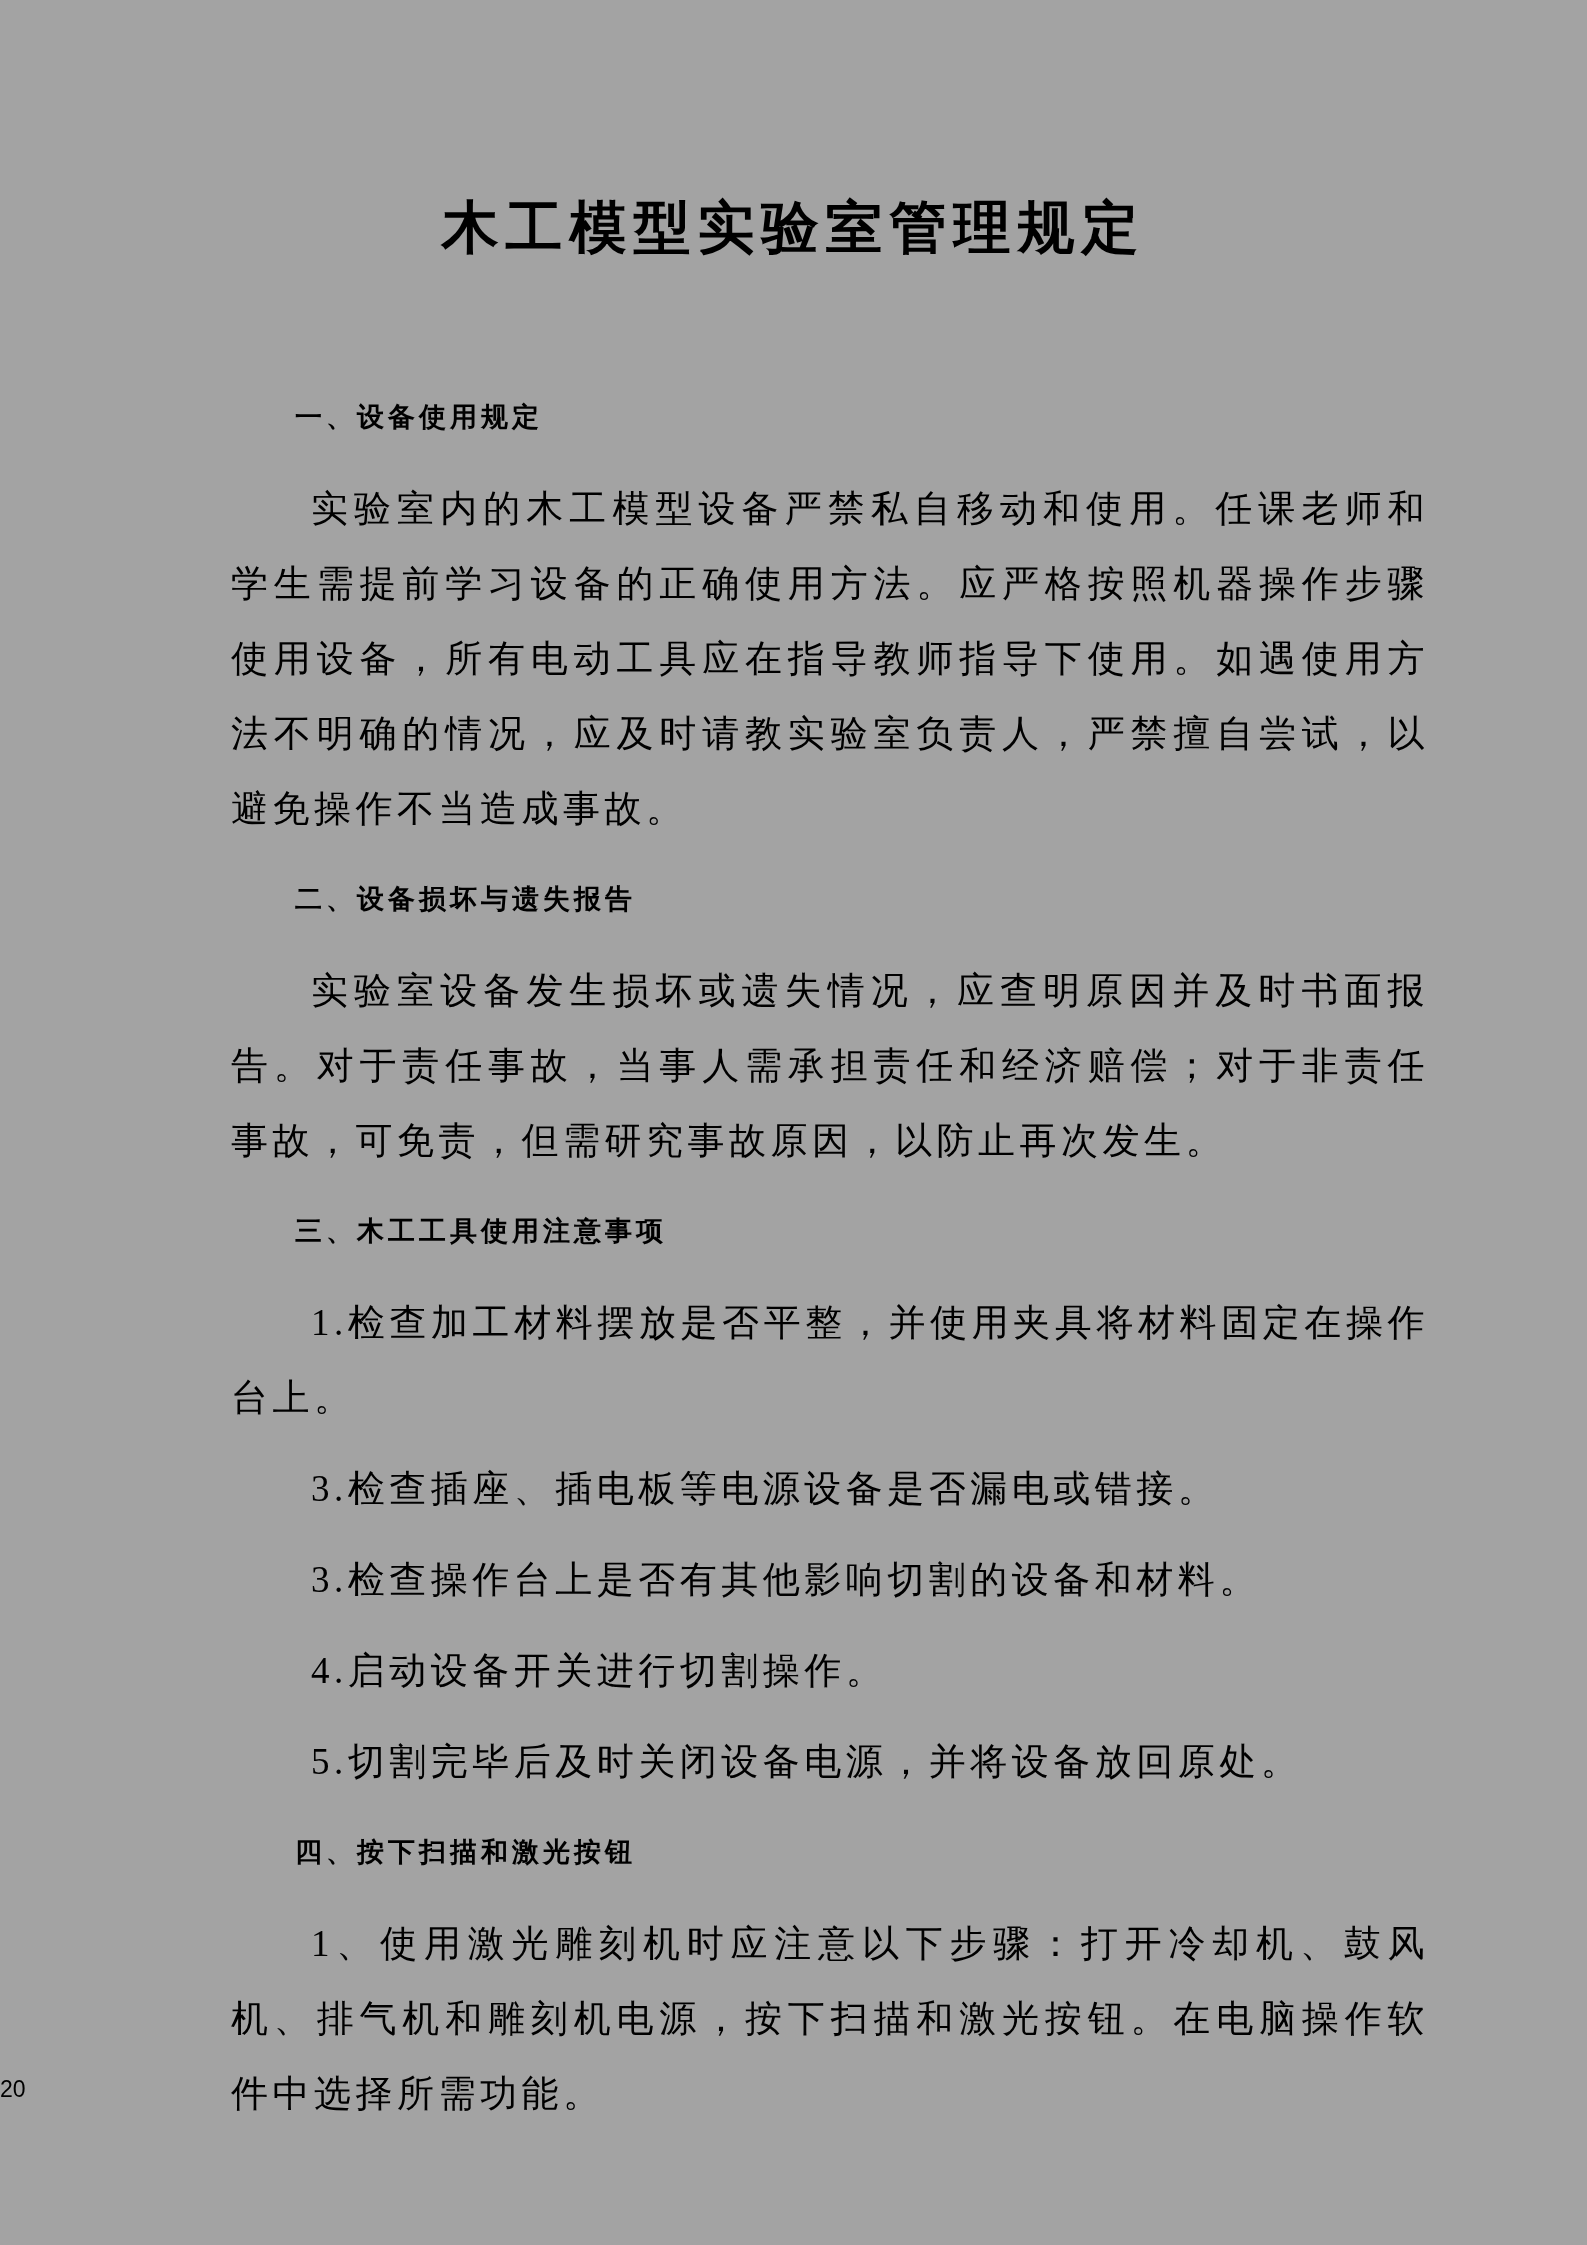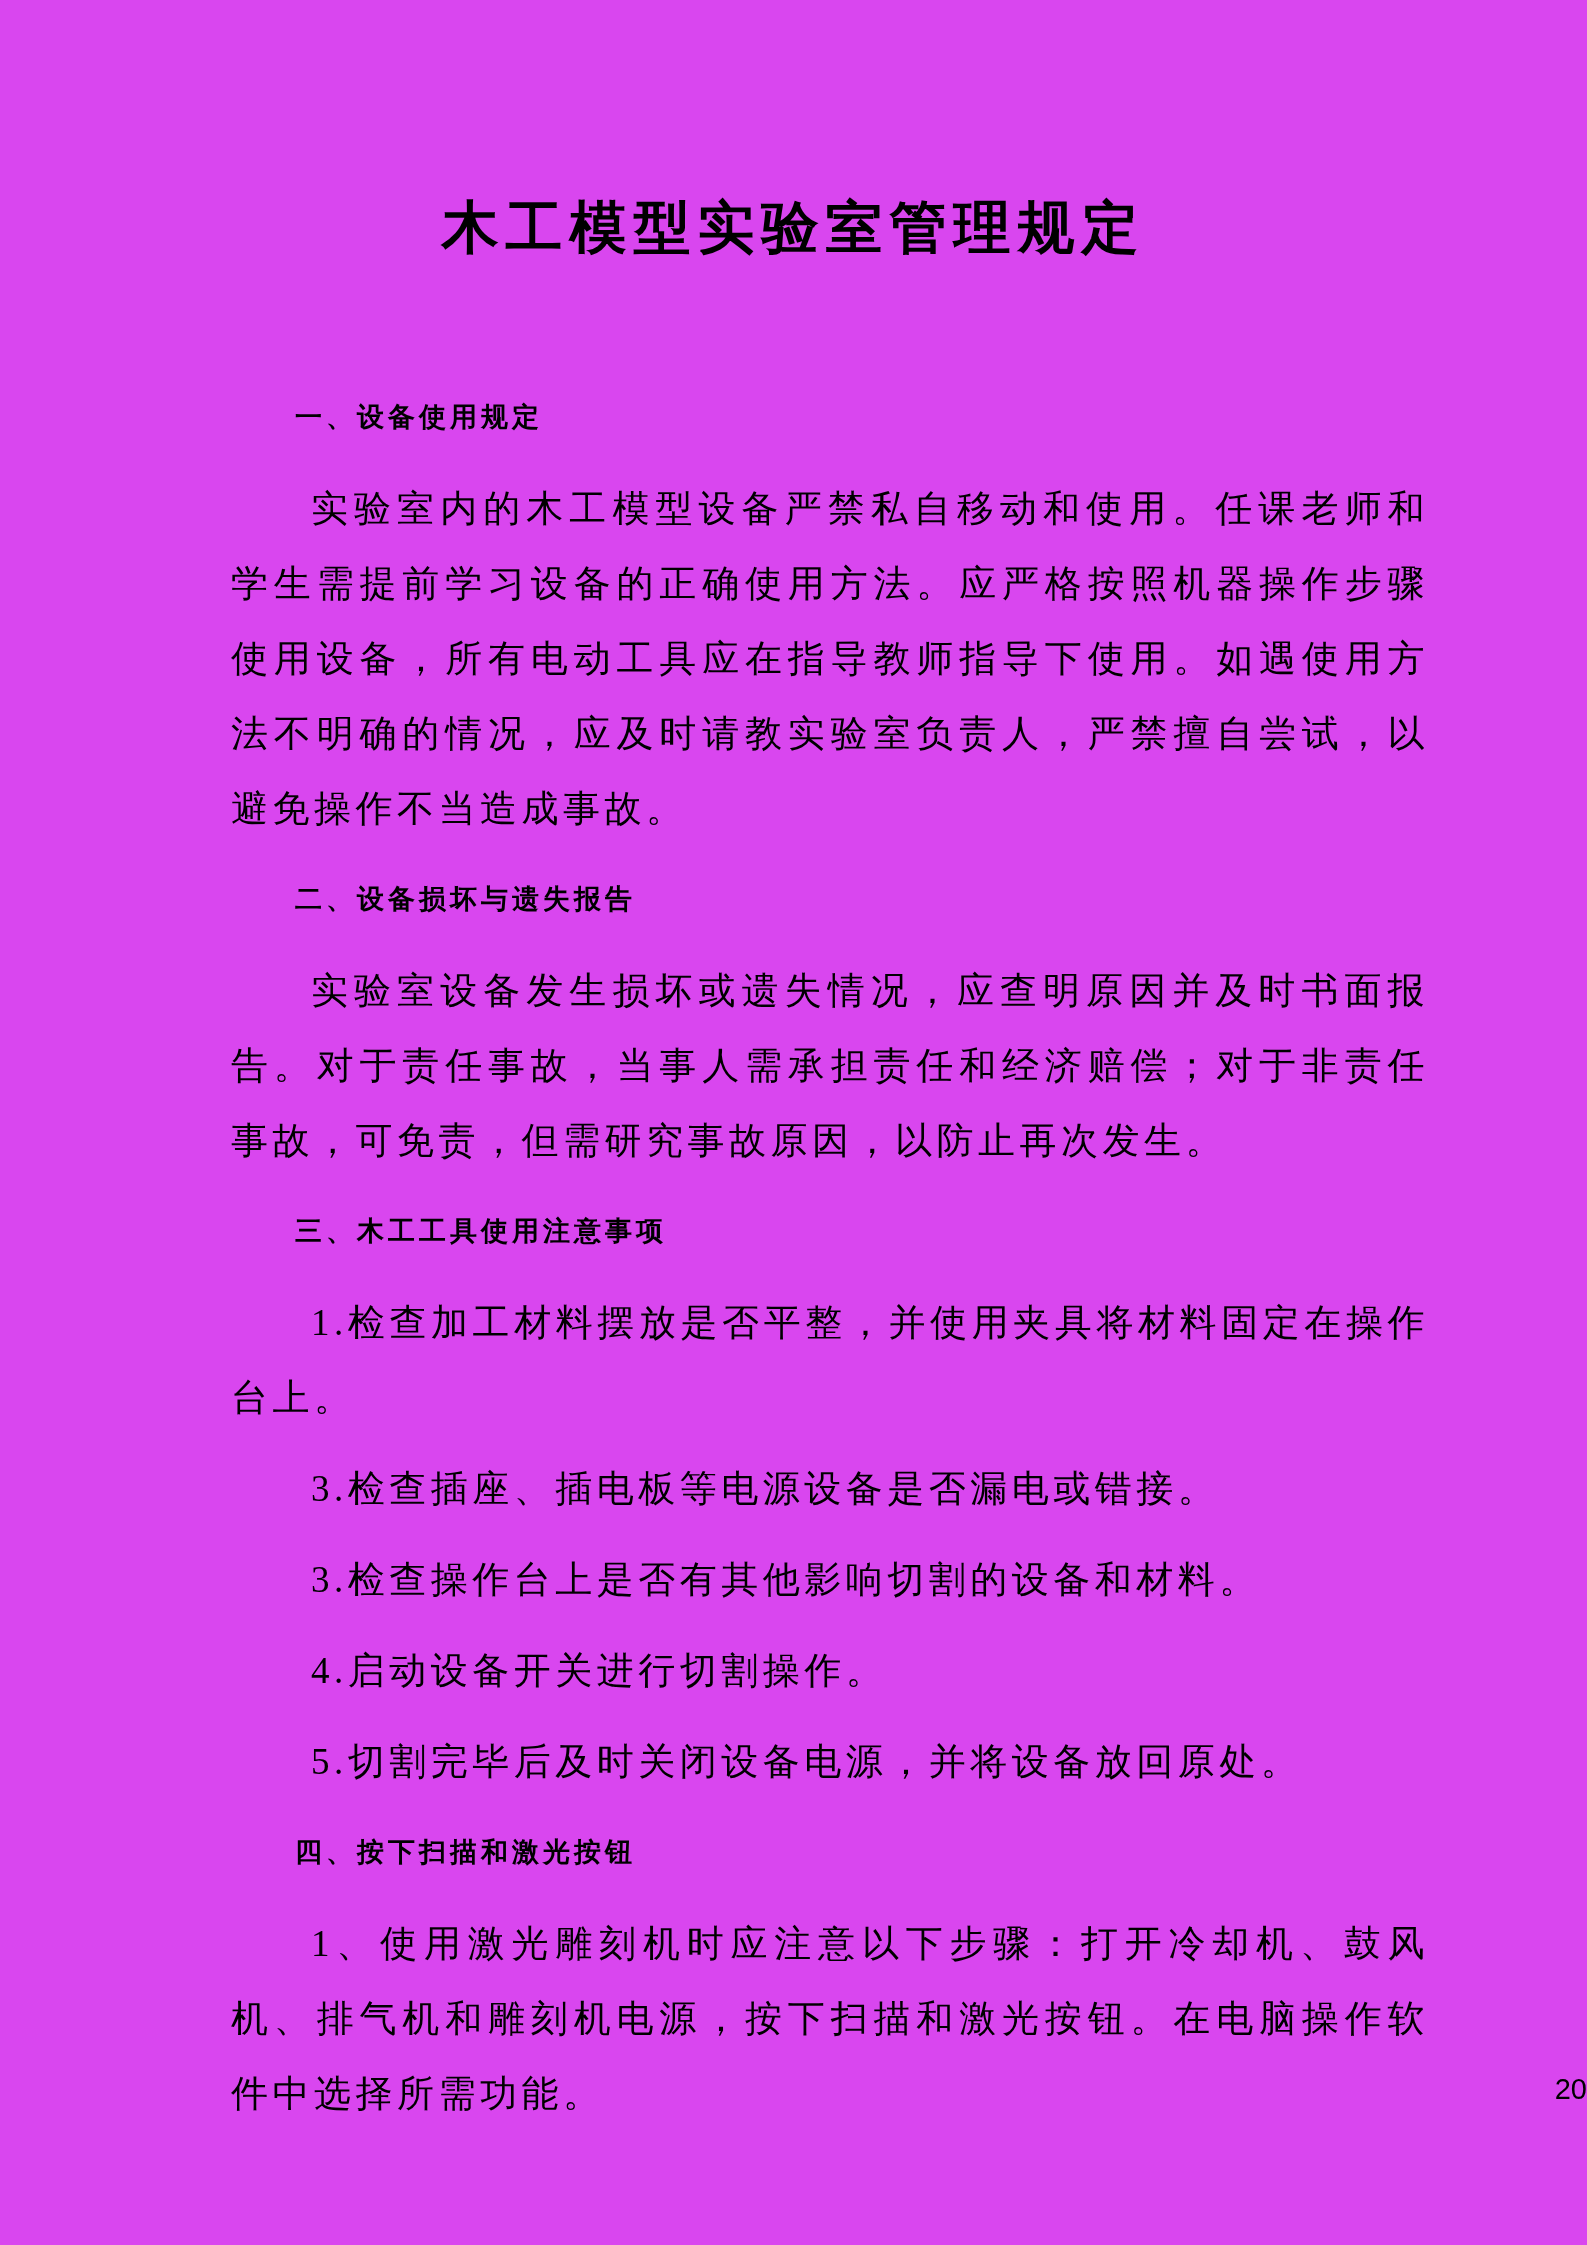--- a/index.html
+++ b/index.html
@@ -5,21 +5,21 @@
   html, body {
     margin: 0;
     padding: 0;
     background: #888;
   }
   .page {
     position: relative;
     width: 1587px;
     height: 2245px;
     margin: 0 auto;
-    background: #d946ef;
+    background: #a3a3a3;
     color: #000000;
     overflow: hidden;
   }
   .doc-title {
     position: absolute;
     top: 187px;
     left: 0;
     width: 100%;
     margin: 0;
     text-align: center;
@@ -54,23 +54,23 @@
     letter-spacing: 4.5px;
     text-indent: 80px;
     text-align: justify;
     text-justify: inter-character;
   }
   .page-number {
     position: absolute;
     top: 2072px;
     left: 0;
     width: 100%;
-    text-align: right;
+    text-align: left;
     font-family: "Liberation Sans", "DejaVu Sans", sans-serif;
-    font-size: 29px;
+    font-size: 23px;
     line-height: 35px;
   }
 </style>
 </head>
 <body>
 
 <div class="page">
 
   <h1 class="doc-title">木工模型实验室管理规定</h1>
 

